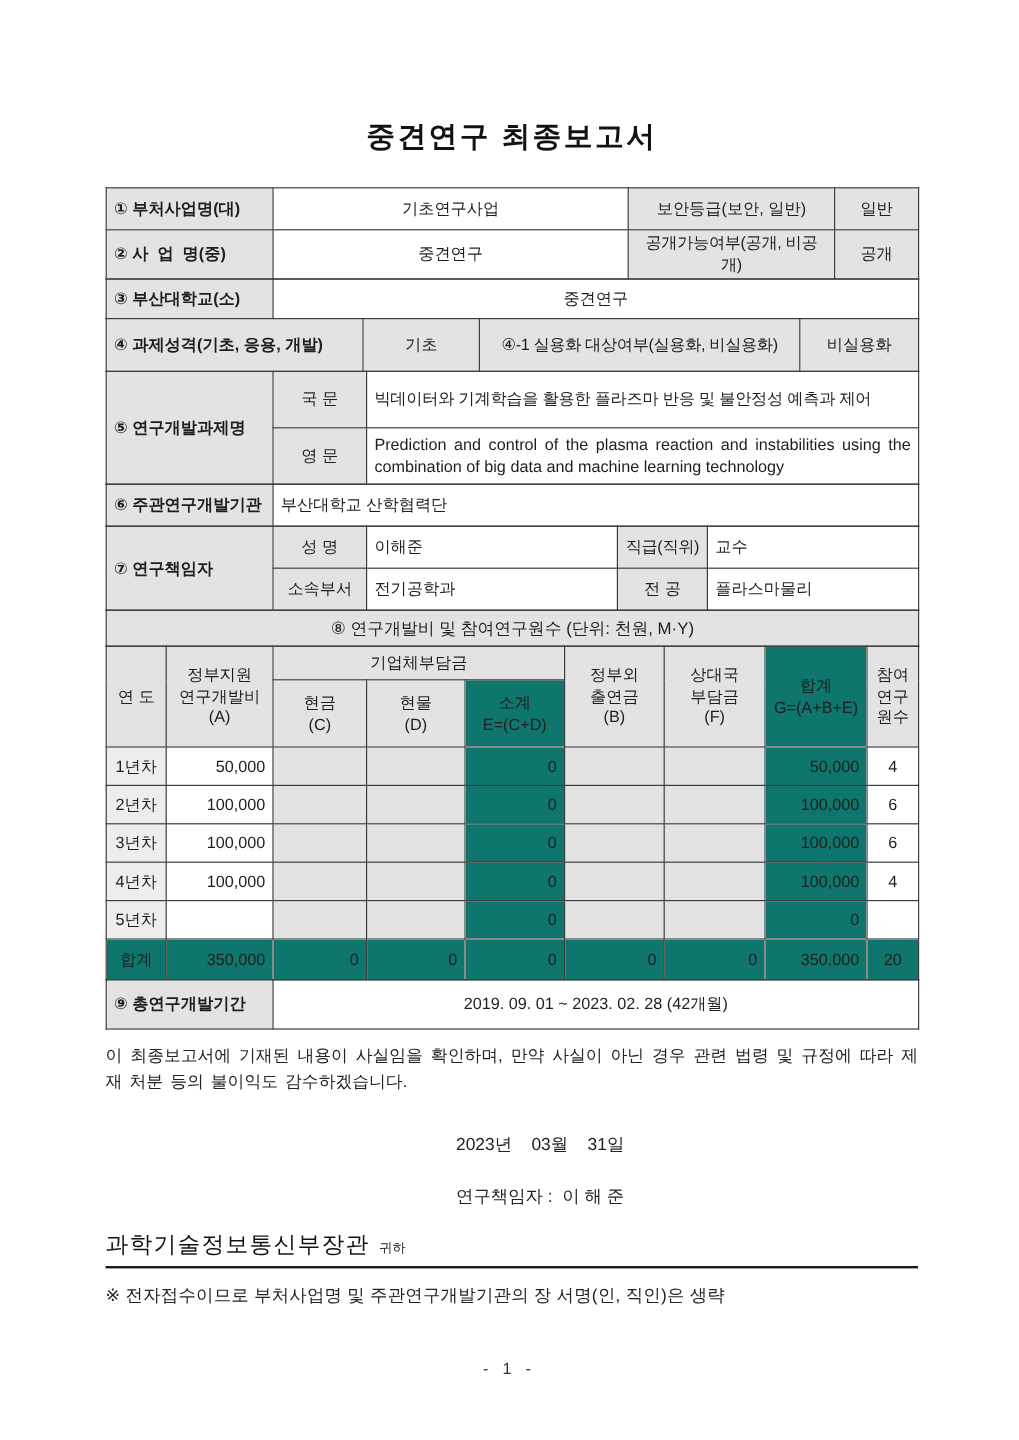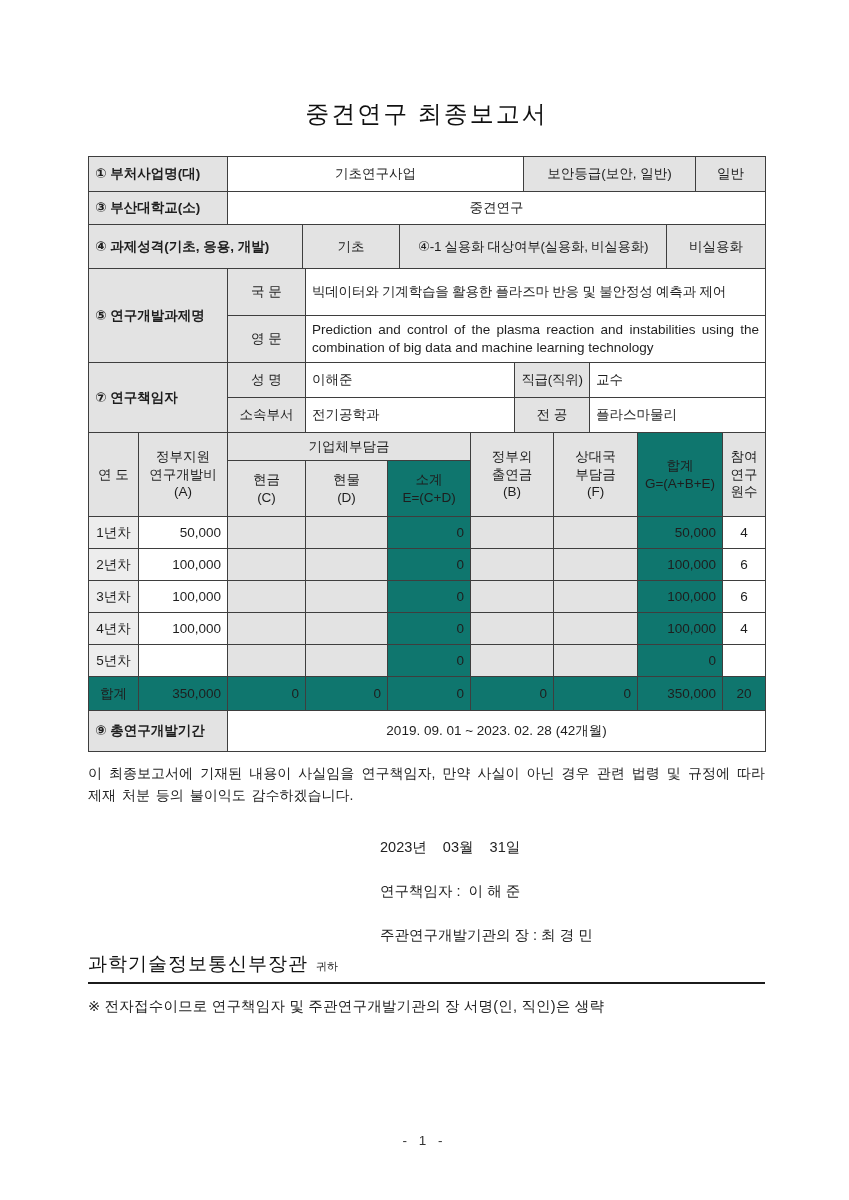--- a/index.html
+++ b/index.html
@@ -11,21 +11,21 @@
     position: relative;
     overflow: hidden;
   }
   .page { position: relative; width: 849px; height: 1200px; background: #fff; }
   .content { position: absolute; left: 88px; top: 0; width: 677px; }
 
   .doc-title {
     margin-top: 98px;
     text-align: center;
     font-size: 24px;
-    font-weight: normal;
+    font-weight: bold;
     letter-spacing: 2px;
     color: #111;
   }
 
   table.blk {
     border-collapse: collapse;
     table-layout: fixed;
     width: 677px;
   }
   table.blk + table.blk, table.blk.stack { margin-top: -1px; }
@@ -104,20 +104,26 @@
           <col style="width:172px">
           <col style="width:70px">
         </colgroup>
       <tbody>
           <tr style="height:35px">
         <td class="g lbl">① 부처사업명(대)</td>
         <td class="ctr">기초연구사업</td>
         <td class="g ctr">보안등급(보안, 일반)</td>
         <td class="g ctr">일반</td>
       </tr>
+      <tr style="height:35px">
+        <td class="g lbl">② 사  업  명(중)</td>
+        <td class="ctr">중견연구</td>
+        <td class="g ctr tight">공개가능여부(공개, 비공개)</td>
+        <td class="g ctr">공개</td>
+      </tr>
     </tbody>
       </table>
 
     <table class="blk">
       <colgroup>
           <col style="width:139px">
           <col style="width:538px">
         </colgroup>
       <tbody>
           <tr style="height:33px">
@@ -156,20 +162,32 @@
         <td class="g ctr">국 문</td>
         <td class="kor-title">빅데이터와 기계학습을 활용한 플라즈마 반응 및 불안정성 예측과 제어</td>
       </tr>
       <tr style="height:47px">
         <td class="g ctr">영 문</td>
         <td class="eng">Prediction and control of the plasma reaction and instabilities using the combination of big data and machine learning technology</td>
       </tr>
     </tbody>
       </table>
 
+    <table class="blk">
+      <colgroup>
+          <col style="width:139px">
+          <col style="width:538px">
+        </colgroup>
+      <tbody>
+          <tr style="height:35px">
+        <td class="g lbl">⑥ 주관연구개발기관</td>
+        <td>부산대학교 산학협력단</td>
+      </tr>
+    </tbody>
+      </table>
 
     <table class="blk">
       <colgroup>
           <col style="width:139px">
           <col style="width:78px">
           <col style="width:209px">
           <col style="width:75px">
           <col style="width:176px">
         </colgroup>
       <tbody>
@@ -182,20 +200,30 @@
       </tr>
       <tr style="height:35px">
         <td class="g ctr">소속부서</td>
         <td>전기공학과</td>
         <td class="g ctr">전 공</td>
         <td>플라스마물리</td>
       </tr>
     </tbody>
       </table>
 
+    <table class="blk">
+      <colgroup>
+          <col style="width:677px">
+        </colgroup>
+      <tbody>
+          <tr style="height:30px">
+        <td class="g ctr" style="font-size:14px">⑧ 연구개발비 및 참여연구원수 (단위: 천원, M·Y)</td>
+      </tr>
+    </tbody>
+      </table>
 
     <table class="blk">
       <colgroup>
         <col style="width:50px">
           <col style="width:89px">
           <col style="width:78px">
           <col style="width:82px">
           <col style="width:83px">
         <col style="width:83px">
           <col style="width:84px">
@@ -304,30 +332,29 @@
           <col style="width:538px">
         </colgroup>
       <tbody>
           <tr style="height:41px">
         <td class="g lbl">⑨ 총연구개발기간</td>
         <td class="ctr">2019. 09. 01 ~ 2023. 02. 28 (42개월)</td>
       </tr>
     </tbody>
       </table>
 
-    <div class="declaration">이 최종보고서에 기재된 내용이 사실임을 연구책임자, 만약 사실이 아닌 경우 관련 법령 및 규정에 따라 제재 처분 등의 불이익도 감수하겠습니다.</div>
+    <div class="declaration">이 최종보고서에 기재된 내용이 사실임을 확인하며, 만약 사실이 아닌 경우 관련 법령 및 규정에 따라 제재 처분 등의 불이익도 감수하겠습니다.</div>
 
     <div class="sig-block">
       <div class="sig-line">2023년    03월    31일</div>
       <div class="sig-line">연구책임자 :  이 해 준</div>
-      <div class="sig-line" style="margin-bottom:0">주관연구개발기관의 장 : 최 경 민</div>
     </div>
 
     <div class="recipient-row">
       <span class="recipient">과학기술정보통신부장관</span><span class="recipient-suffix">귀하</span>
     </div>
 
-    <div class="note">※ 전자접수이므로 연구책임자 및 주관연구개발기관의 장 서명(인, 직인)은 생략</div>
+    <div class="note">※ 전자접수이므로 부처사업명 및 주관연구개발기관의 장 서명(인, 직인)은 생략</div>
 
   </div>
 
   <div class="page-footer">- 1 -</div>
 </div>
 
 </body></html>

